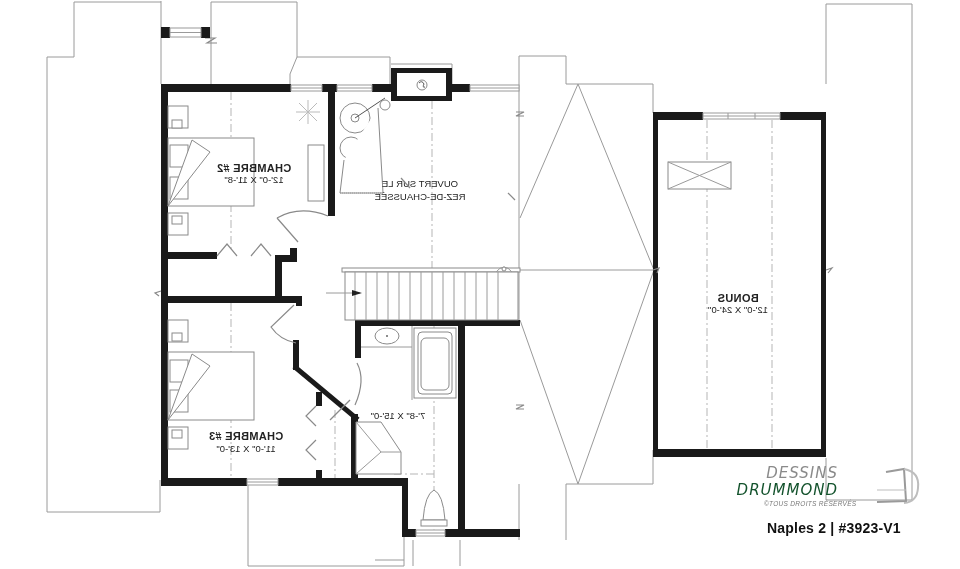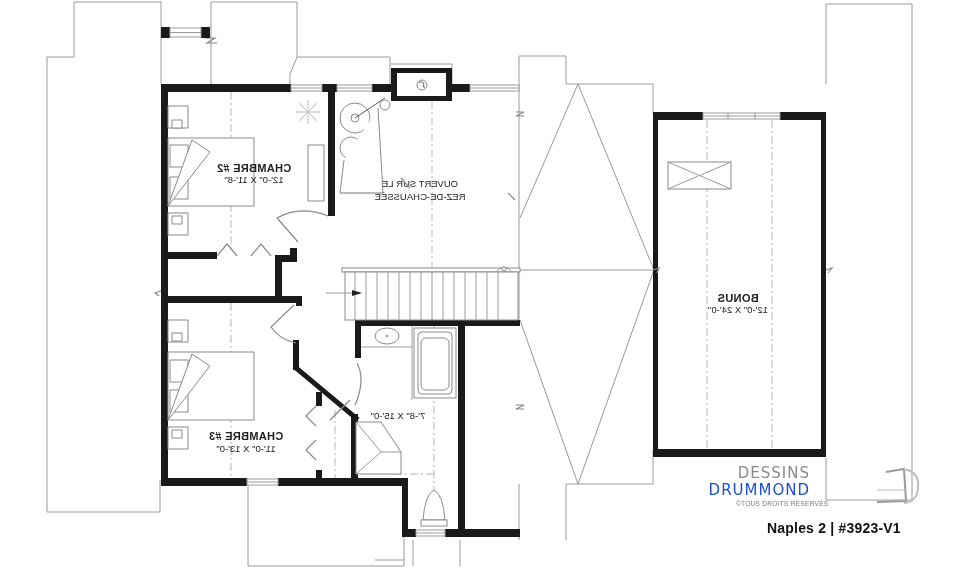--- a/index.html
+++ b/index.html
@@ -9,23 +9,23 @@
     .thin2 { fill: none; stroke: #8a8a8a; stroke-width: 1.2; }
     .wall { fill: #1a1a1a; }
     .wallstroke { fill: none; stroke: #1a1a1a; stroke-width: 5; stroke-linecap: square; }
     .dash { fill: none; stroke: #b5b5b5; stroke-width: 1; stroke-dasharray: 8 3 2 3; }
     .win { fill: #fff; stroke: #9a9a9a; stroke-width: 1; }
     .fixture { fill: #fff; stroke: #8a8a8a; stroke-width: 1; }
     .roomlbl { font-family: "Liberation Sans", sans-serif; font-weight: bold; font-size: 11px; fill: #222; letter-spacing: 0.3px; }
     .roomdim { font-family: "Liberation Sans", sans-serif; font-size: 9.5px; fill: #222; }
     .note { font-family: "Liberation Sans", sans-serif; font-size: 9.5px; fill: #222; }
     .mirror { transform-box: fill-box; transform-origin: center; transform: scaleX(-1); }
-    .brand { position: absolute; left: 722px; top: 464px; width: 180px; height: 60px; }
+    .brand { position: absolute; left: 750px; top: 464px; width: 180px; height: 60px; font-style: italic; }
     .brand-line1 { position: absolute; right: 92px; top: 0; font-size: 15px; color: #8a8a8a; letter-spacing: 1px; font-family: "DejaVu Sans", sans-serif; }
-    .brand-line2 { position: absolute; right: 92px; top: 17px; font-size: 15px; color: #1d4ed8; letter-spacing: 1px; font-family: "DejaVu Sans", sans-serif; }
+    .brand-line2 { position: absolute; right: 92px; top: 17px; font-size: 15px; color: #14532d; letter-spacing: 1px; font-family: "DejaVu Sans", sans-serif; }
     .brand-copy { position: absolute; left: 14px; top: 36px; font-size: 6.5px; color: #777; letter-spacing: 0.3px; white-space: nowrap; }
     .caption { position: absolute; left: 767px; top: 520px; font-size: 14px; color: #111; font-weight: bold; white-space: nowrap; letter-spacing: 0.2px; }
   </style>
 </head>
 <body>
 
 <svg id="plan" viewBox="0 0 960 569" xmlns="http://www.w3.org/2000/svg">
 
   <g>
 

